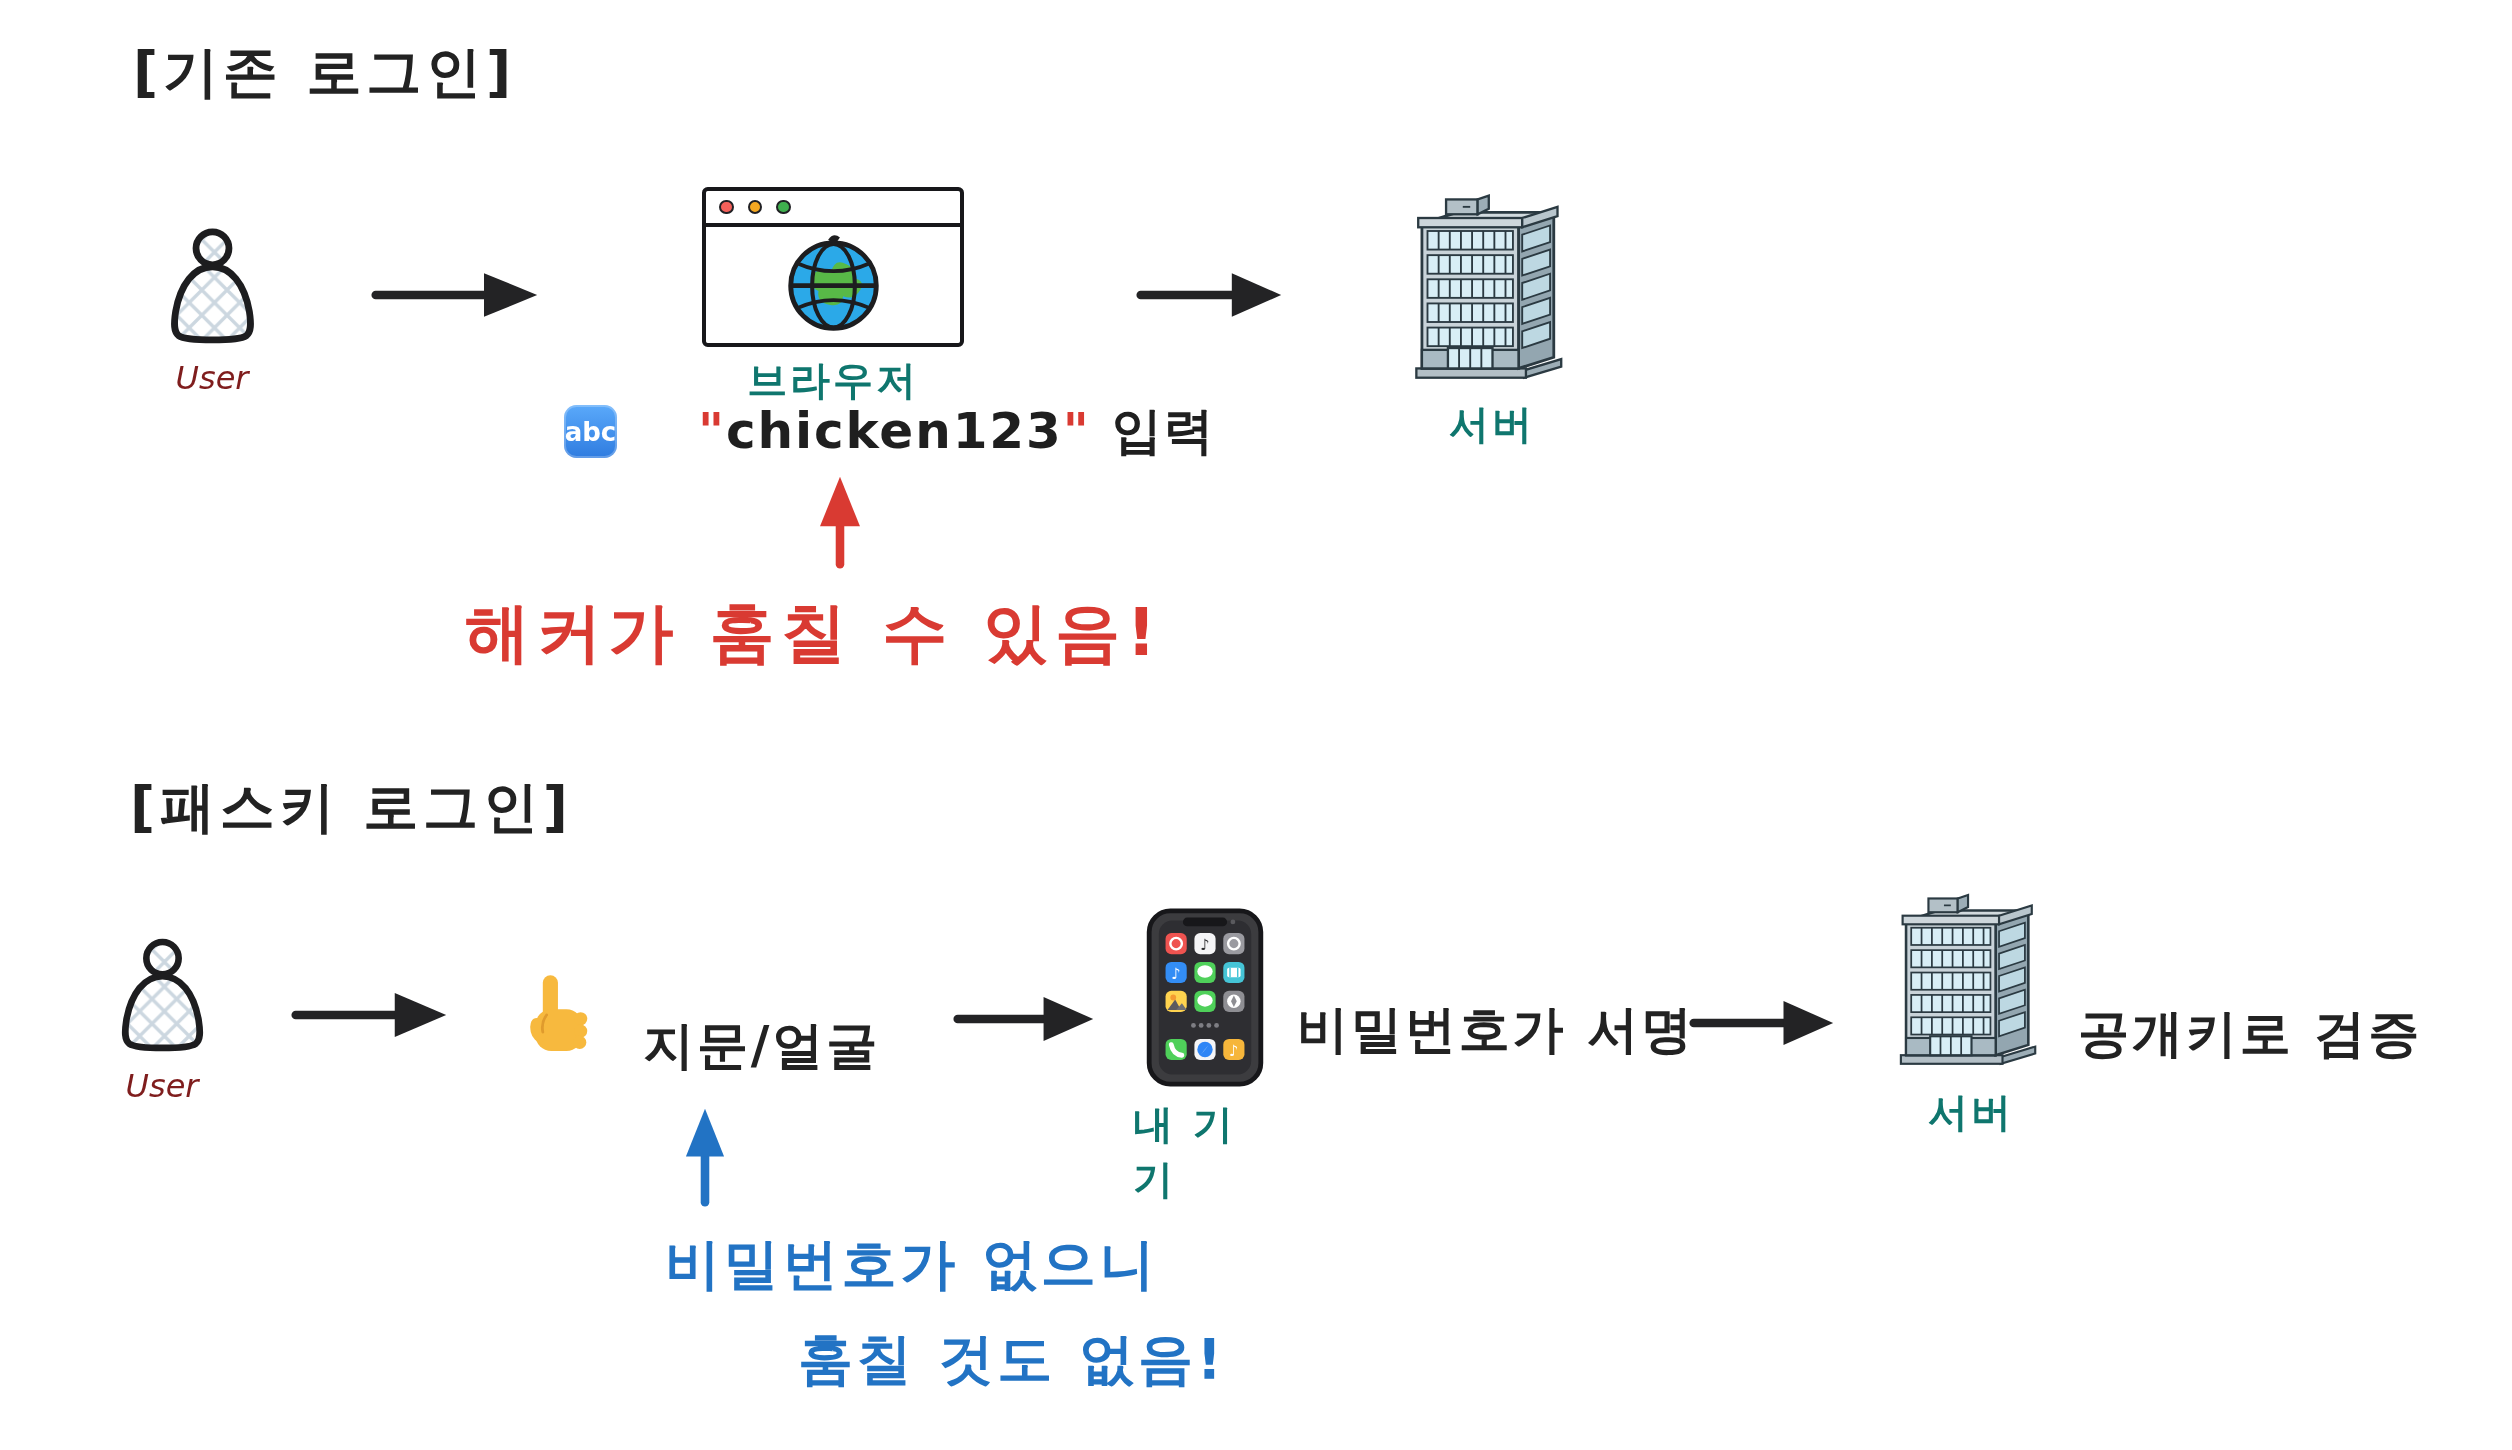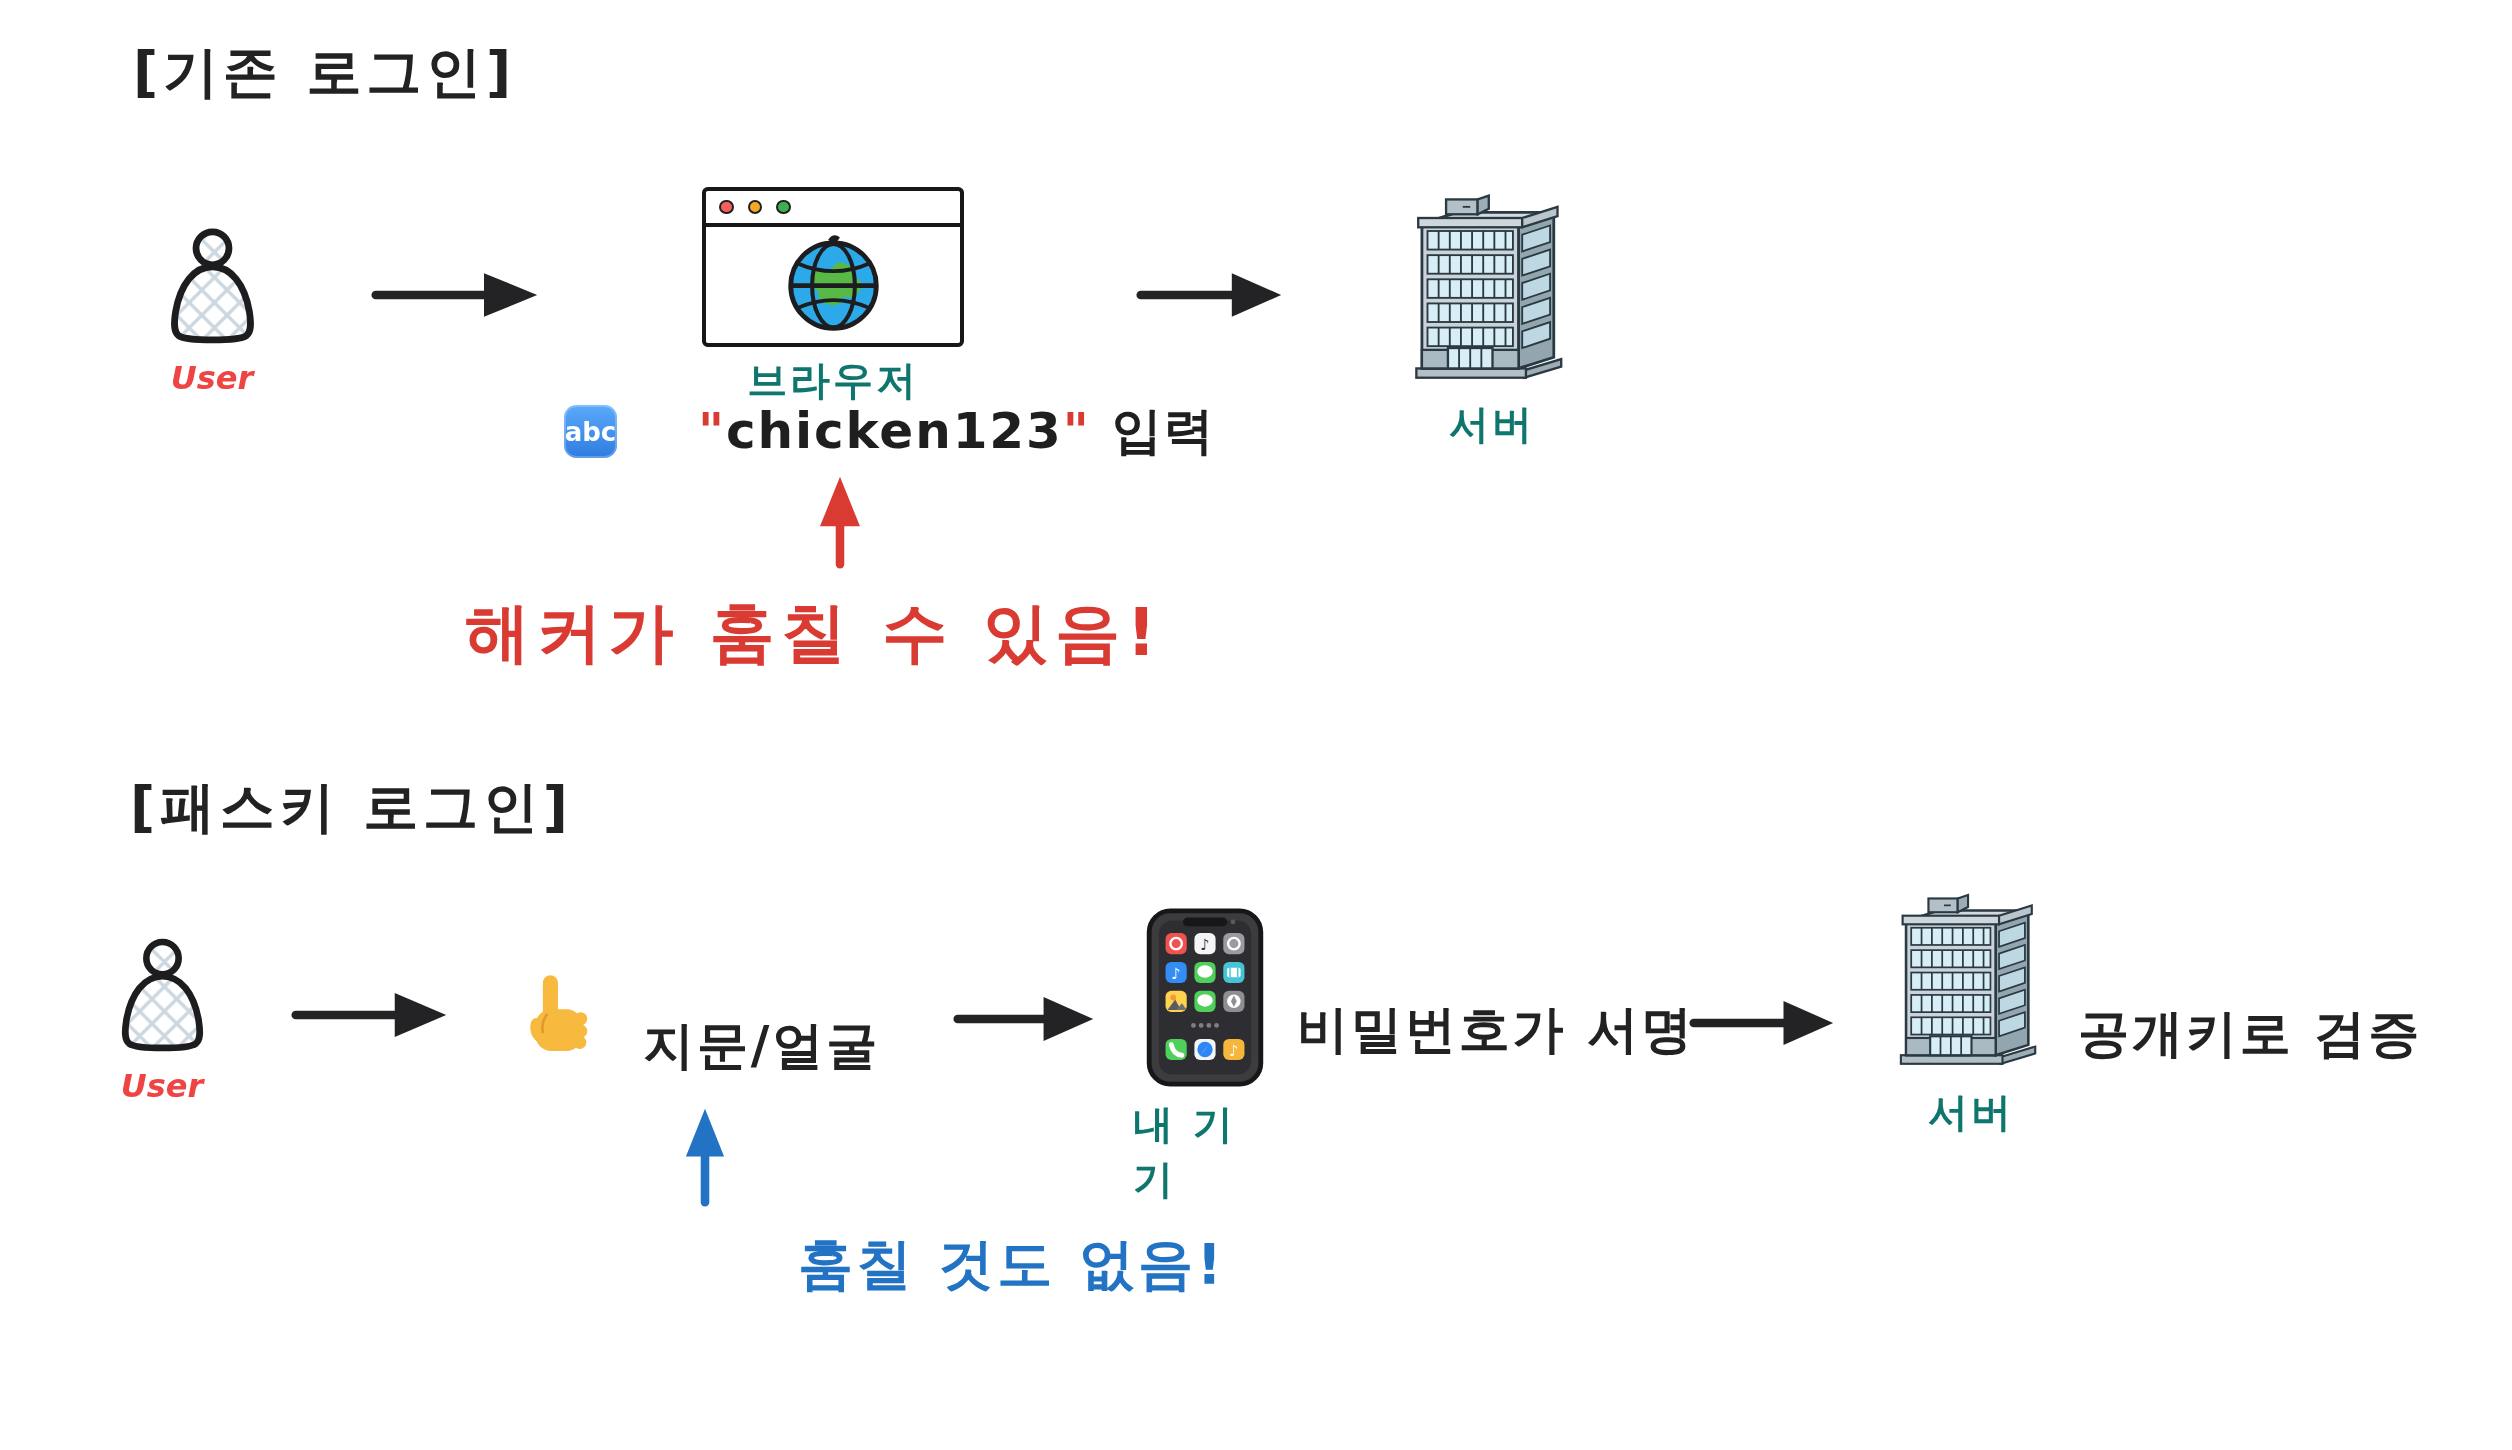--- a/index.html
+++ b/index.html
@@ -4,21 +4,21 @@
 <style>
   html,body{margin:0;padding:0;background:#ffffff;}
   .canvas{
     position:relative;width:2512px;height:1450px;background:#ffffff;overflow:hidden;
     font-family:"DejaVu Sans",sans-serif;color:#1f1f1f;
   }
   .abs{position:absolute;}
   .section-title{font-size:55px;font-weight:700;letter-spacing:4.8px;color:#222;}
   .figure{position:absolute;display:flex;flex-direction:column;align-items:center;}
   .figure .cap{font-size:40px;font-weight:600;letter-spacing:2.9px;margin-top:5.7px;color:#0f766e;}
-  .user-cap{font-size:32px;font-style:italic;font-weight:700;margin-top:1.9px;color:#ef4444;}
+  .user-cap{font-size:32px;font-style:italic;font-weight:400;margin-top:1.9px;color:#7f1d1d;}
   .browser-window{
     width:262px;height:160px;border:4.8px solid #17171a;border-radius:5.7px;background:#fff;
     display:flex;flex-direction:column;box-sizing:border-box;
   }
   .browser-bar{height:32px;border-bottom:4.8px solid #17171a;display:flex;align-items:center;gap:14.3px;padding-left:13.3px;}
   .dot{width:14.3px;height:14.3px;border-radius:50%;border:2.4px solid #202024;box-sizing:border-box;}
   .browser-body{flex:1;display:flex;align-items:center;justify-content:center;}
   .cred-row{display:flex;align-items:center;}
   .abc-badge{
     width:53px;height:53px;border-radius:12.4px;
@@ -293,17 +293,18 @@
   <div class="abs plain-label" style="left:2078px;top:1000px;">공개키로 검증</div>
 
   <span class="abs" style="left:680px;top:1105px;">
     <svg width="50" height="103" viewBox="0 0 52 108">
       <line x1="26" y1="102" x2="26" y2="48" stroke="#2273c4" stroke-width="9" stroke-linecap="round"></line>
       <polygon points="26,4 6,54 46,54" fill="#2273c4"></polygon>
     </svg>
   </span>
 
   <div class="abs note" style="left:665px;top:1217px;">
+    <div>비밀번호가 없으니</div>
     <div class="l2">훔칠 것도 없음!</div>
   </div>
 
 </div>
 
 
 </body></html>

